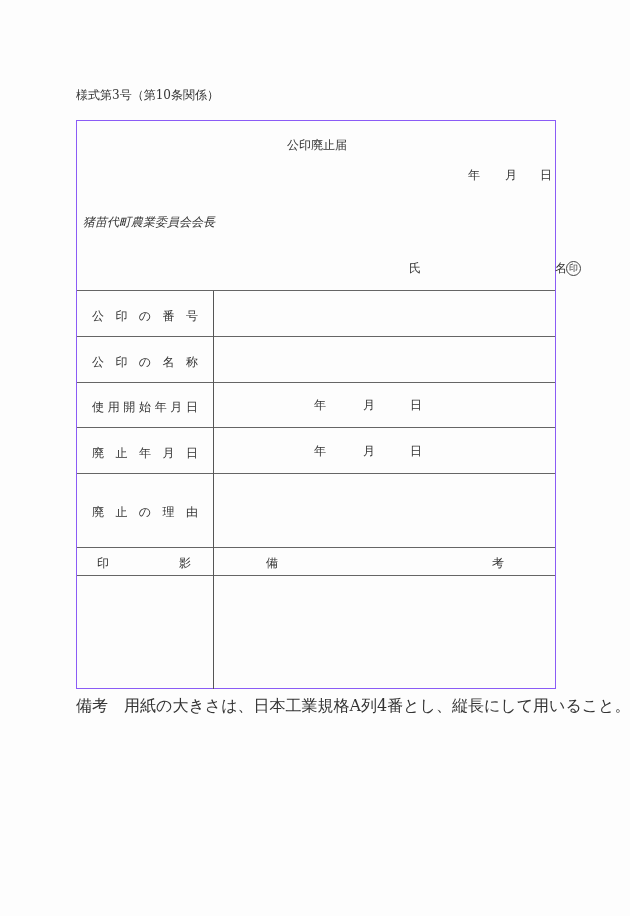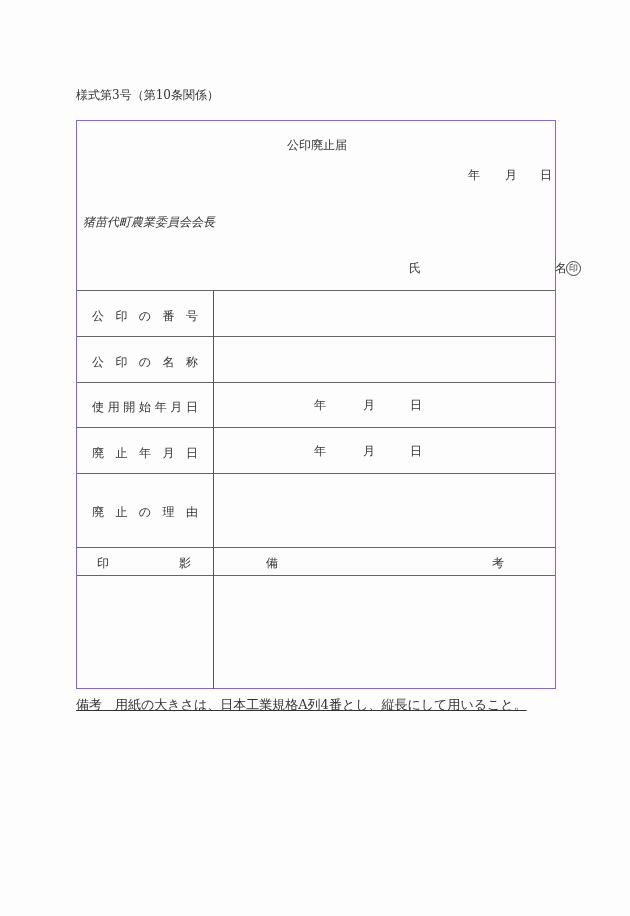--- a/index.html
+++ b/index.html
@@ -10,21 +10,21 @@
   .abs { position: absolute; white-space: nowrap; line-height: 1; }
   .form-no { left: 76px; top: 89px; font-size: 12px; }
   .tbl { position: absolute; left: 76px; top: 120px; width: 480px; height: 569px; border: 1px solid #8b5cf6; box-sizing: border-box; }
   .hline { position: absolute; left: 0; width: 100%; height: 0; border-top: 1px solid #666; }
   .vline { position: absolute; top: 170px; left: 136px; width: 0; border-left: 1px solid #555; }
   .spaced { display: flex; justify-content: space-between; position: absolute; }
   .seal {
     display: inline-block; width: 13px; height: 13px; border: 1px solid #444; border-radius: 50%;
     font-size: 9px; line-height: 13px; text-align: center; margin-left: -1px; vertical-align: middle;
   }
-  .note { left: 76px; top: 698px; font-size: 13px; text-decoration: underline; }
+  .note { left: 76px; top: 698px; font-size: 16px; }
 </style>
 </head>
 <body>
 
 <div class="abs form-no">様式第3号（第10条関係）</div>
 
 <div class="tbl">
 
   <div class="abs" style="left:210px; top:18px;">公印廃止届</div>
 

